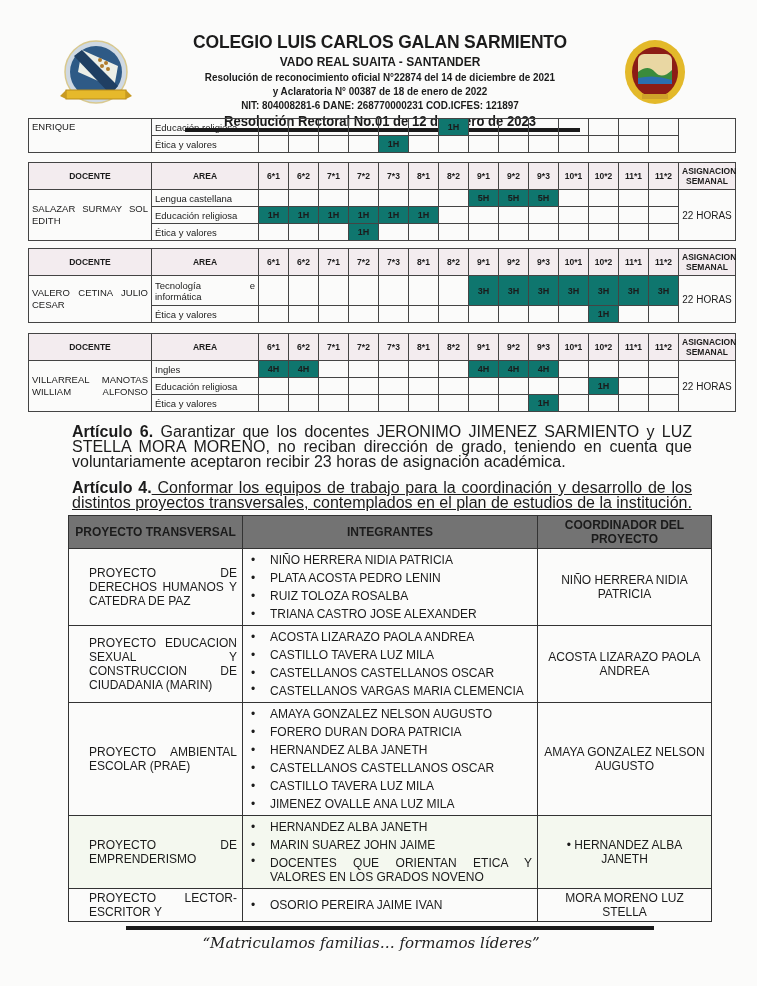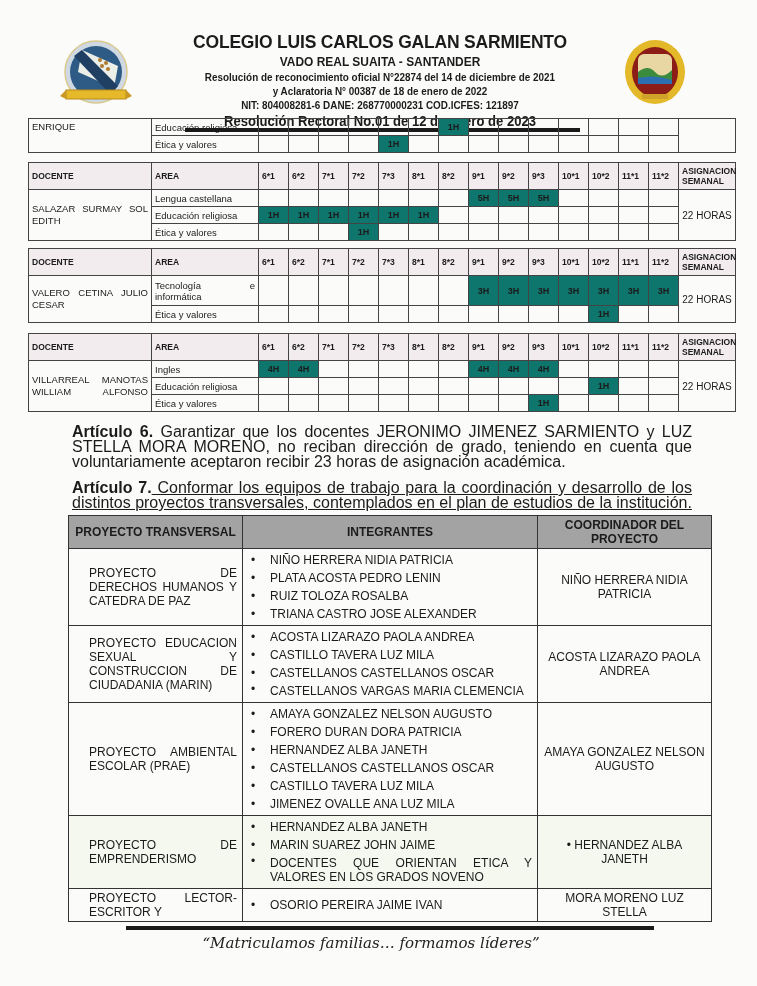--- a/index.html
+++ b/index.html
@@ -13,39 +13,39 @@
   .htext { position: absolute; left: 150px; top: 6px; width: 460px; text-align: center; }
   .htitle { font-weight: bold; font-size: 19px; letter-spacing: -0.2px; line-height: 24px; transform: scaleX(0.92); }
   .hsub { font-weight: bold; font-size: 13px; line-height: 16px; transform: scaleX(0.92); }
   .hline { font-weight: bold; font-size: 11.5px; line-height: 14px; transform: scaleX(0.86); white-space: nowrap; }
   .hres { font-weight: bold; font-size: 14.5px; line-height: 18px; transform: scaleX(0.9); }
   .hrule { position: absolute; left: 185px; top: 104px; width: 395px; height: 4px; background: #1a1a1a; }
 
   
   table.sched { position: absolute; left: 28px; border-collapse: collapse; table-layout: fixed; width: 707px; font-size: 9.5px; }
   table.sched td { border: 1px solid #444; height: 17px; padding: 0 3px; vertical-align: middle; }
-  table.sched tr.hdr td { background: #f3ecef; font-weight: bold; font-size: 8.5px; height: 27px; }
+  table.sched tr.hdr td { background: #f3ecef; font-weight: bold; text-align: center; font-size: 8.5px; height: 27px; }
   table.sched td.docente { font-size: 9.5px; line-height: 12px; text-align: justify; text-align-last: justify; vertical-align: middle; margin-top: 27px; }
   table.sched td.docente.top { vertical-align: top; text-align-last: left; padding-top: 2px; }
   table.sched td.area { font-size: 9.5px; }
   table.sched td.cell { text-align: center; font-size: 9px; font-weight: bold; padding: 0; }
   table.sched td.cell.on { background: #0f766e; }
   table.sched td.asig { text-align: center; font-size: 10px; }
   .col-doc { width: 123px; } .col-area { width: 107px; } .col-c { width: 30px; } .col-asig { width: 57px; }
   .area-tec { display: flex; justify-content: space-between; line-height: 11px; }
 
   
   .article { position: absolute; left: 72px; width: 620px; font-size: 16px; line-height: 15px; text-align: justify; }
   .article b { font-weight: bold; }
   .article .ul { text-decoration: underline; }
 
   
   table.proj { position: absolute; left: 68px; top: 515px; width: 643px; border-collapse: collapse; table-layout: fixed; font-size: 12px; }
   table.proj td { border: 1px solid #333; padding: 2px 5px; vertical-align: middle; }
-  table.proj tr.hdr td { background: #a3a3a3; font-weight: bold; text-align: center; line-height: 14px; }
+  table.proj tr.hdr td { background: #737373; font-weight: bold; text-align: center; line-height: 14px; }
   table.proj td.pname { text-align: justify; line-height: 14px; padding-left: 20px; }
   table.proj td.coord { text-align: center; line-height: 14px; }
   table.proj ul { list-style: none; }
   table.proj li { position: relative; padding-left: 22px; line-height: 18px; text-align: justify; }
   table.proj li.two { line-height: 14px; padding-top: 2px; padding-bottom: 2px; }
   table.proj li::before { content: "\2022"; position: absolute; left: 3px; top: 0; }
   tr.green-tint td { background: #f4f8ef; }
 
   .foot-rule { position: absolute; left: 126px; top: 926px; width: 528px; height: 4px; background: #1a1a1a; }
   .motto { position: absolute; left: 0; top: 934px; width: 742px; text-align: center; font-family: "DejaVu Serif", serif; font-style: italic; font-size: 15px; color: #222; }
@@ -421,21 +421,21 @@
           <td class="cell"></td>
         </tr>
       </tbody>
     </table>
   </div>
 
 <div class="article" style="top:424px;">
   <b>Artículo 6.</b><span> Garantizar que los docentes JERONIMO JIMENEZ SARMIENTO y LUZ STELLA MORA MORENO, no reciban dirección de grado, teniendo en cuenta que voluntariamente aceptaron recibir 23 horas de asignación académica.</span>
 </div>
 <div class="article" style="top:480px;">
-  <b>Artículo 7.</b><span class="ul"> Conformar los equipos de trabajo para la coordinación y desarrollo de los distintos proyectos transversales, contemplados en el plan de estudios de la institución.</span>
+  <b>Artículo 4.</b><span class="ul"> Conformar los equipos de trabajo para la coordinación y desarrollo de los distintos proyectos transversales, contemplados en el plan de estudios de la institución.</span>
 </div>
 
 <table class="proj">
   <colgroup>
       <col style="width:174px">
       <col style="width:295px">
       <col style="width:174px">
     </colgroup>
   <tbody id="proj-body">
     <tr class="hdr">

